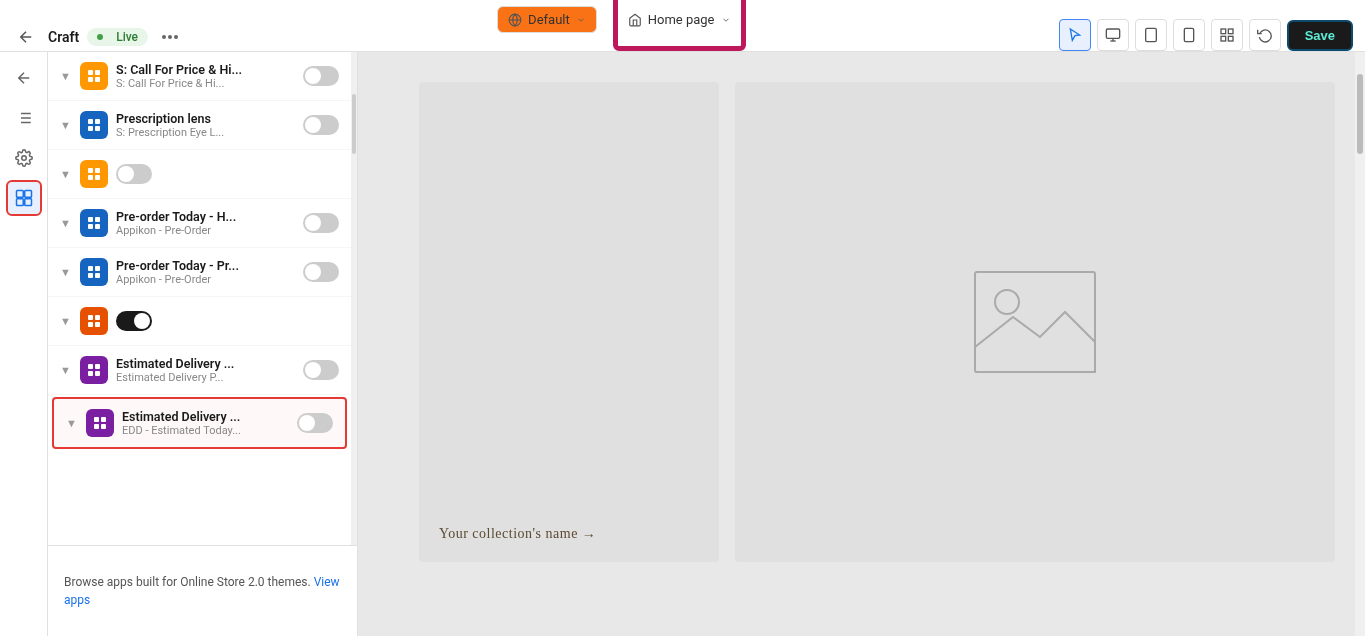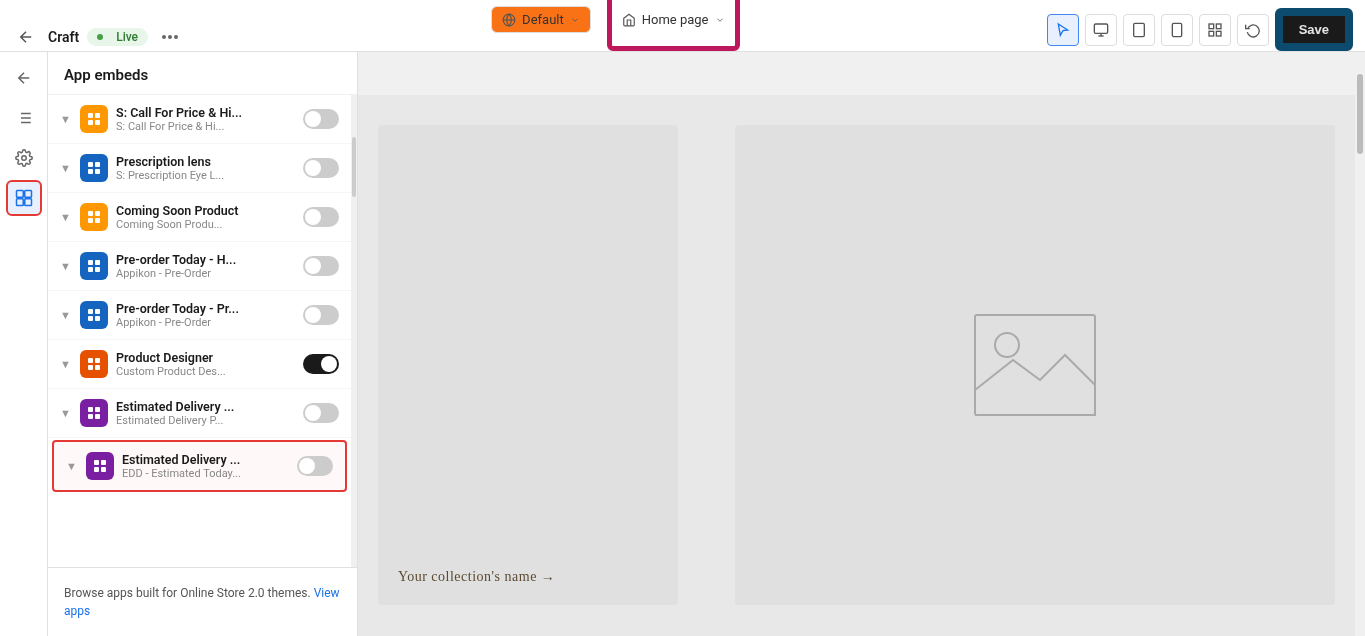--- a/index.html
+++ b/index.html
@@ -26,22 +26,22 @@
 
     .topbar-center { flex: 1; display: flex; align-items: center; justify-content: center; gap: 16px; }
     .default-select { display: flex; align-items: center; gap: 6px; border: 1px solid #ddd; border-radius: 6px; padding: 5px 10px; font-size: 13px; cursor: pointer; color: #333; background: #f97316; }
     .homepage-select { display: flex; align-items: center; gap: 6px; border: 5px solid #be185d; border-radius: 6px; padding: 19px 10px; font-size: 13px; cursor: pointer; color: #333; background: #fff; }
 
     .topbar-right { display: flex; align-items: center; gap: 6px; }
     .icon-btn { width: 32px; height: 32px; display: flex; align-items: center; justify-content: center; cursor: pointer; border-radius: 4px; border: 1px solid #ddd; background: #fff; color: #333; }
     .icon-btn.active { background: #e8f0fe; border-color: #4285f4; }
     .save-btn {
       background: #1a1a1a;
-      color: #e5e5e5;
-      border: 8px solid #0c4a6e;
+      color: #5eead4;
+      border: 2px solid #0c4a6e;
       border-radius: 6px;
       padding: 6px 16px;
       font-size: 13px;
       font-weight: 600;
       cursor: pointer;
     }
 
     
     .main { display: flex; flex: 1; overflow: hidden; }
 
@@ -146,21 +146,21 @@
       background: #fff;
       position: absolute;
       top: 2px;
       left: 2px;
       transition: left 0.2s;
     }
     .toggle.on::after { left: 18px; }
 
     
     .sidebar-footer {
-      padding: 16px 16px;
+      padding: 27px 16px;
       border-top: 1px solid #e0e0e0;
       font-size: 12px;
       color: #555;
       line-height: 1.5;
     }
     .sidebar-footer a { color: #1a73e8; text-decoration: none; }
 
     
     .sidebar-scroll-wrapper {
       position: relative;
@@ -185,24 +185,23 @@
     }
 
     
     .canvas {
       flex: 1;
       background: #e8e8e8;
       overflow: hidden;
       position: relative;
       display: flex;
       align-items: flex-start;
-      justify-content: space-between;
+      justify-content: flex-end;
       padding: 30px 20px;
       gap: 16px;
-      margin-top: 43px;
     }
 
     .canvas-card-left {
       width: 300px;
       min-height: 480px;
       background: #e0e0e0;
       border-radius: 4px;
       display: flex;
       flex-direction: column;
       align-items: flex-start;
@@ -369,21 +368,20 @@
       <svg width="18" height="18" viewBox="0 0 24 24" fill="none" stroke="#1a73e8" stroke-width="2">
         <rect x="2" y="2" width="9" height="9" rx="1"></rect>
           <rect x="13" y="2" width="9" height="9" rx="1"></rect>
           <rect x="2" y="13" width="9" height="9" rx="1"></rect>
           <rect x="13" y="13" width="9" height="9" rx="1"></rect>
       </svg>
     </div>
   </div>
 
   <div class="sidebar">
-    <div class="sidebar-header">App embeds</div>
 
     <div class="sidebar-scroll-wrapper">
       <div class="sidebar-list" id="sidebar-list">
 
       <div class="app-item">
     <span class="chevron">▼</span>
     <div class="app-icon" style="background:#ff9800;">
       <svg width="16" height="16" viewBox="0 0 16 16" fill="white">
         <rect x="2" y="2" width="5" height="5" rx="1"></rect>
                 <rect x="9" y="2" width="5" height="5" rx="1"></rect>
@@ -416,24 +414,20 @@
           <div class="app-item">
     <span class="chevron">▼</span>
     <div class="app-icon" style="background:#ff9800;">
       <svg width="16" height="16" viewBox="0 0 16 16" fill="white">
         <rect x="2" y="2" width="5" height="5" rx="1"></rect>
                 <rect x="9" y="2" width="5" height="5" rx="1"></rect>
                 <rect x="2" y="9" width="5" height="5" rx="1"></rect>
                 <rect x="9" y="9" width="5" height="5" rx="1"></rect>
       </svg>
     </div>
-    <div class="app-info">
-      <div class="app-name">Coming Soon Product</div>
-      <div class="app-sub">Coming Soon Produ...</div>
-    </div>
     <div class="toggle"></div>
   </div>
           <div class="app-item">
     <span class="chevron">▼</span>
     <div class="app-icon" style="background:#1565c0;">
       <svg width="16" height="16" viewBox="0 0 16 16" fill="white">
         <rect x="2" y="2" width="5" height="5" rx="1"></rect>
                 <rect x="9" y="2" width="5" height="5" rx="1"></rect>
                 <rect x="2" y="9" width="5" height="5" rx="1"></rect>
                 <rect x="9" y="9" width="5" height="5" rx="1"></rect>
@@ -463,24 +457,20 @@
   </div>
           <div class="app-item">
     <span class="chevron">▼</span>
     <div class="app-icon" style="background:#e65100;">
       <svg width="16" height="16" viewBox="0 0 16 16" fill="white">
         <rect x="2" y="2" width="5" height="5" rx="1"></rect>
                 <rect x="9" y="2" width="5" height="5" rx="1"></rect>
                 <rect x="2" y="9" width="5" height="5" rx="1"></rect>
                 <rect x="9" y="9" width="5" height="5" rx="1"></rect>
       </svg>
-    </div>
-    <div class="app-info">
-      <div class="app-name">Product Designer</div>
-      <div class="app-sub">Custom Product Des...</div>
     </div>
     <div class="toggle on"></div>
   </div>
           <div class="app-item">
     <span class="chevron">▼</span>
     <div class="app-icon" style="background:#7b1fa2;">
       <svg width="16" height="16" viewBox="0 0 16 16" fill="white">
         <rect x="2" y="2" width="5" height="5" rx="1"></rect>
                 <rect x="9" y="2" width="5" height="5" rx="1"></rect>
                 <rect x="2" y="9" width="5" height="5" rx="1"></rect>

